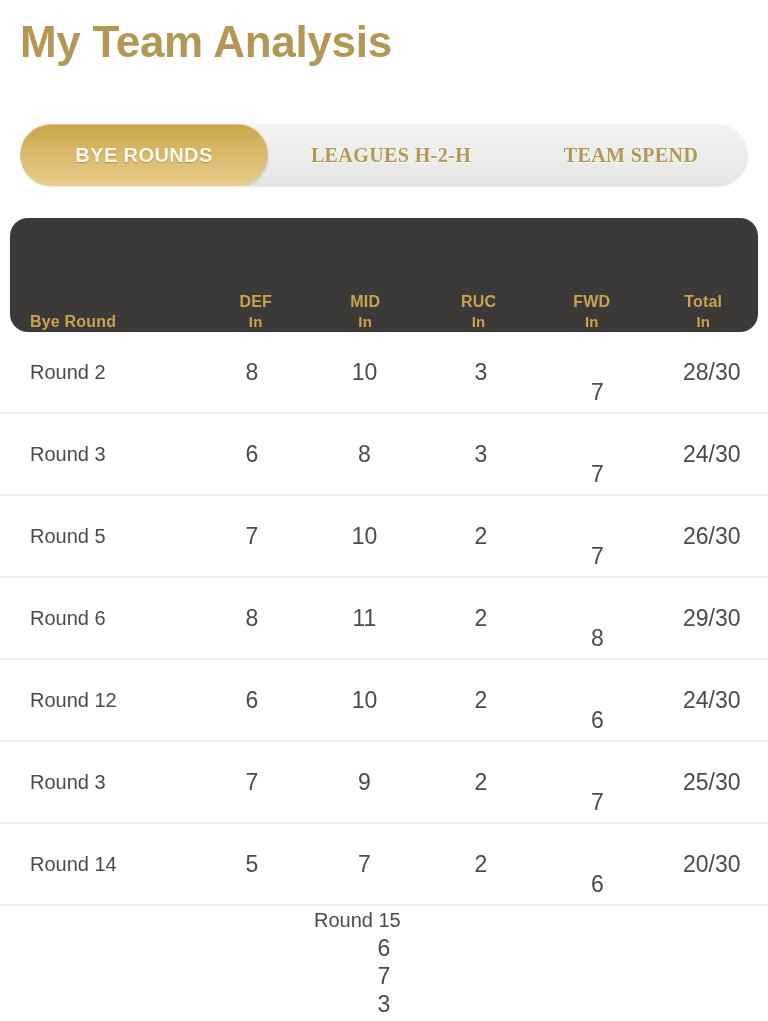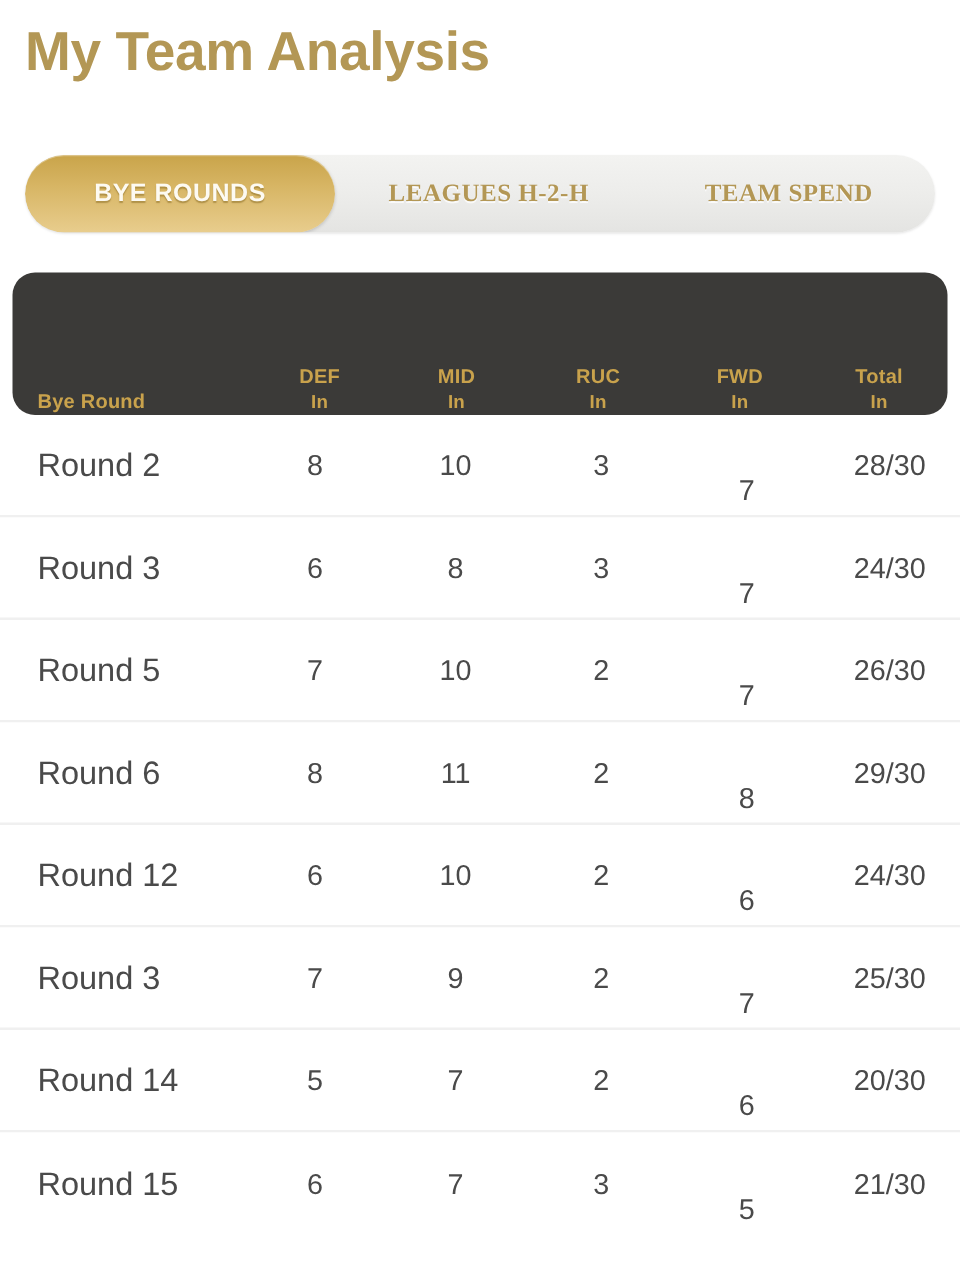--- a/index.html
+++ b/index.html
@@ -123,33 +123,33 @@
   .tbody { width: 768px; }
 
   .trow {
     display: flex;
     align-items: center;
     height: 82px;
     border-bottom: 2px solid #f0f0f0;
     background: #ffffff;
   }
 
-  .trow:last-child { border-bottom: none; }
+  .trow:last-child { border-bottom: none; flex-direction: column; }
 
   .td {
     text-align: center;
     font-size: 23px;
     color: #4a4a4a;
     font-weight: normal;
     line-height: 28px;
   }
 
   .td.c-round {
     text-align: left;
-    font-size: 26px;
+    font-size: 20px;
     color: #4a4a4a;
     padding-left: 30px;
   }
 </style>
 </head>
 <body>
 
 <div class="page">
 
   <h1 class="page-title">My Team Analysis</h1>

